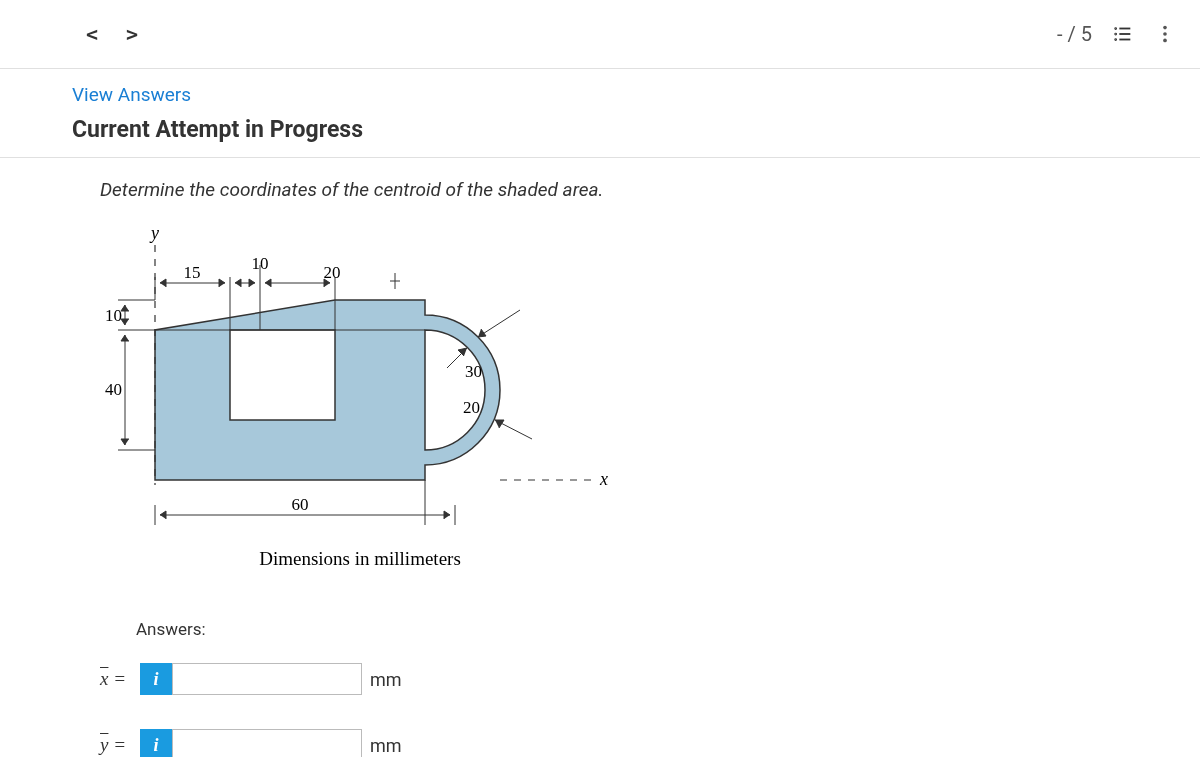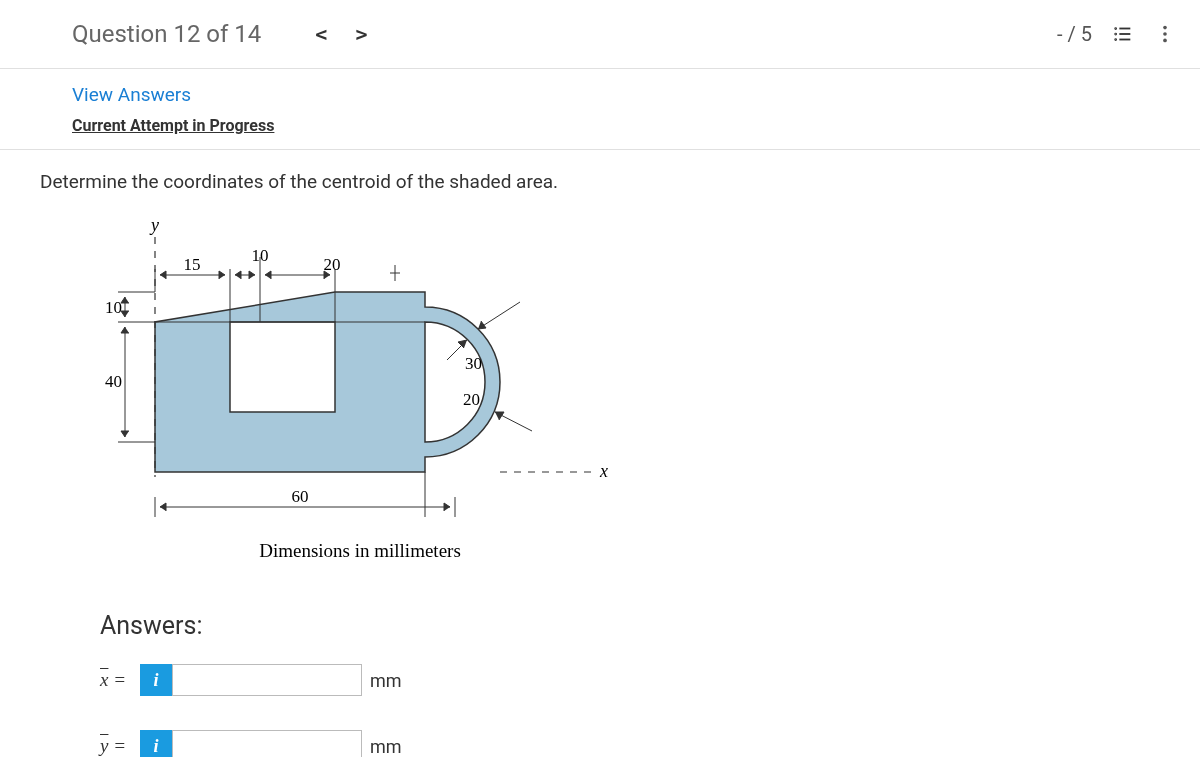--- a/index.html
+++ b/index.html
@@ -39,35 +39,36 @@
     .icon-svg { width: 22px; height: 22px; display: block; }
     .policies {
       padding: 14px 24px 10px 72px;
       color: #1a7fd4;
       font-size: 19px;
       cursor: pointer;
     }
     .attempt {
       padding: 0 24px 14px 72px;
       font-weight: 700;
-      font-size: 16px;
-      text-decoration: underline;
+      font-size: 23px;
     }
     .divider { border-top: 1px solid #e0e0e0; }
     .prompt {
-      padding: 20px 24px 14px 40px;
+      padding: 20px 24px 14px 100px;
       font-size: 19px;
       color: #333;
+      font-style: italic;
     }
     .figure-wrap {
       padding: 10px 24px 0 100px;
     }
     .answers-label {
       padding: 30px 24px 16px 100px;
-      font-size: 25px;
+      font-size: 17px;
+      margin-left: 36px;
     }
     .answer-row {
       display: flex;
       align-items: center;
       padding: 8px 24px 8px 100px;
       gap: 0;
       margin-bottom: 18px;
     }
     .answer-var {
       font-family: "Times New Roman", serif;
@@ -100,21 +101,20 @@
     .unit {
       margin-left: 8px;
       font-size: 18px;
     }
     .overline { text-decoration: overline; font-style: italic; }
   </style>
 </head>
 <body>
 
 <div class="header">
-  <div class="q-title">Question 12 of 14</div>
   <div class="nav-arrow">&lt;</div>
   <div class="nav-arrow">&gt;</div>
   <div class="header-right">
     <div class="score">- / 5</div>
     <div>
       <svg class="icon-svg" viewBox="0 0 24 24" fill="none" stroke="#333" stroke-width="2">
         <line x1="8" y1="6" x2="20" y2="6"></line>
           <line x1="8" y1="12" x2="20" y2="12"></line>
           <line x1="8" y1="18" x2="20" y2="18"></line>
         <circle cx="4" cy="6" r="0.5" fill="#333"></circle>

